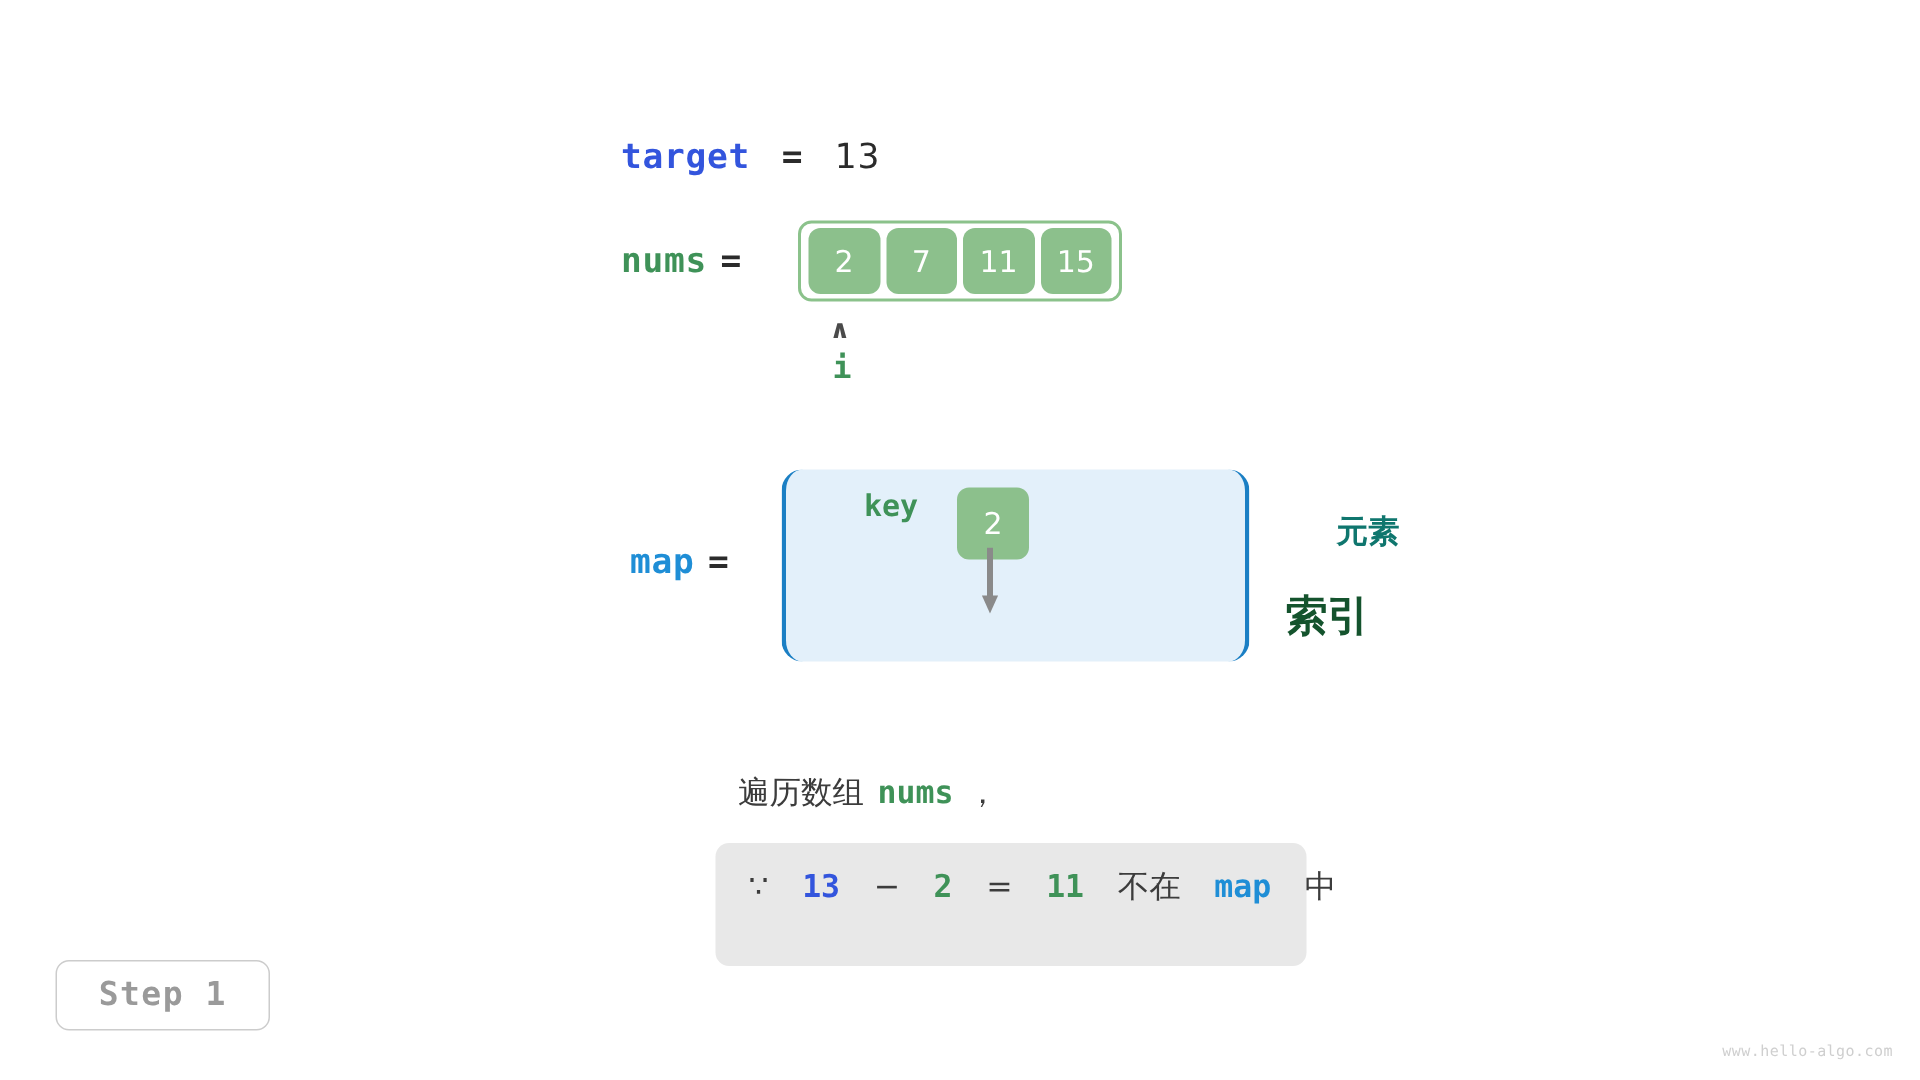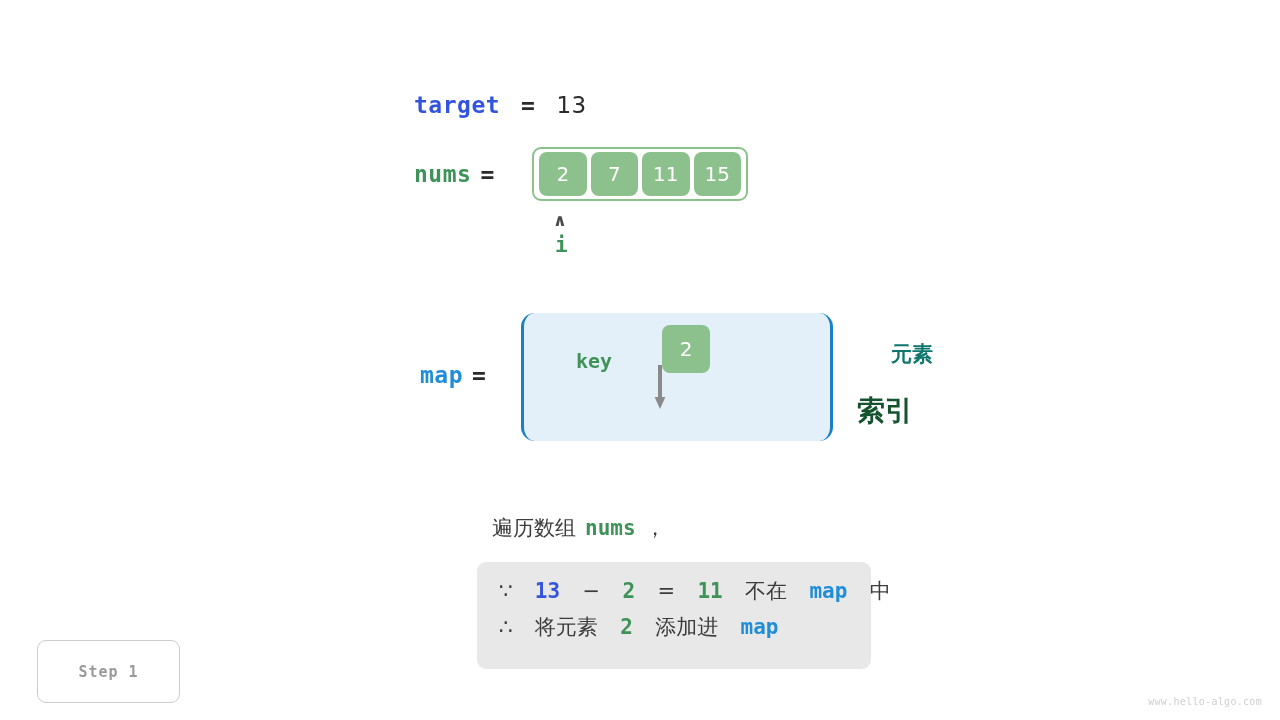--- a/index.html
+++ b/index.html
@@ -86,21 +86,21 @@
     border-left: 3px solid #1b7fc4;
     border-right: 3px solid #1b7fc4;
     border-radius: 14px;
     box-sizing: border-box;
   }
   #map-rows {
     position: absolute; inset: 0;
   }
   .map-row {
     position: absolute;
-    display: flex; align-items: flex-end; gap: 24px;
+    display: flex; align-items: flex-start;
   }
   .map-row-key   { left: 28px; top: 12px; }
   .map-row-value { left: 28px; top: 64px; }
   .map-rowlabel {
     width: 84px; text-align: center;
     font-size: 20px; font-weight: bold;
   }
   .map-rowlabel.key   { color: #3f9258; }
   .map-rowlabel.value { color: #2f9f9f; }
   .map-cell {
@@ -142,43 +142,43 @@
                 font-family: "DejaVu Sans Mono", "Liberation Mono", monospace; }
   .code-blue  { color: #1f8ed6; font-weight: bold;
                 font-family: "DejaVu Sans Mono", "Liberation Mono", monospace; }
   .code-royal { color: #3355dd; font-weight: bold;
                 font-family: "DejaVu Sans Mono", "Liberation Mono", monospace; }
   .sp { display: inline-block; width: 9px; }
 
   
   #note-box {
     left: 477px; top: 562px;
-    width: 394px; height: 107px;
+    width: 394px; height: 82px;
     background: #e8e8e8;
     border-radius: 9px;
     box-sizing: border-box;
     padding: 11px 22px 0 22px;
   }
   .note-line {
     font-size: 21px; color: #3c3c3c;
     font-family: "DejaVu Sans", "Liberation Sans", sans-serif;
     line-height: 36px;
     white-space: nowrap;
   }
   .sym { color: #3c3c3c; }
 
   
   #step-badge {
     left: 37px; top: 640px;
-    width: 143px; height: 63px;
+    width: 143px; height: 47px;
     border: 1.5px solid #cccccc;
     border-radius: 9px;
     box-sizing: border-box;
     display: flex; align-items: center; justify-content: center;
-    font-size: 15px; font-weight: bold; color: #9a9a9a;
+    font-size: 22px; font-weight: bold; color: #9a9a9a;
     letter-spacing: 1px;
   }
 
   
   #watermark {
     right: 18px; bottom: 13px;
     font-size: 10px; color: #cfcfcf;
     letter-spacing: 0.3px;
   }
 </style>
@@ -256,31 +256,20 @@
       <span class="sp"></span>
       <span class="code-green">11</span>
       <span class="sp"></span>
       <span>不在</span>
       <span class="sp"></span>
       <span class="code-blue">map</span>
       <span class="sp"></span>
       <span>中</span>
     </div>
 
-    <div class="note-line">
-      <span class="sym">∴</span>
-      <span class="sp"></span>
-      <span>将元素</span>
-      <span class="sp"></span>
-      <span class="code-green">2</span>
-      <span class="sp"></span>
-      <span>添加进</span>
-      <span class="sp"></span>
-      <span class="code-blue">map</span>
-    </div>
 
   </div>
 
   <div class="abs" id="step-badge">Step 1</div>
 
   <div class="abs" id="watermark">www.hello-algo.com</div>
 
 </div>
 
 </body></html>

